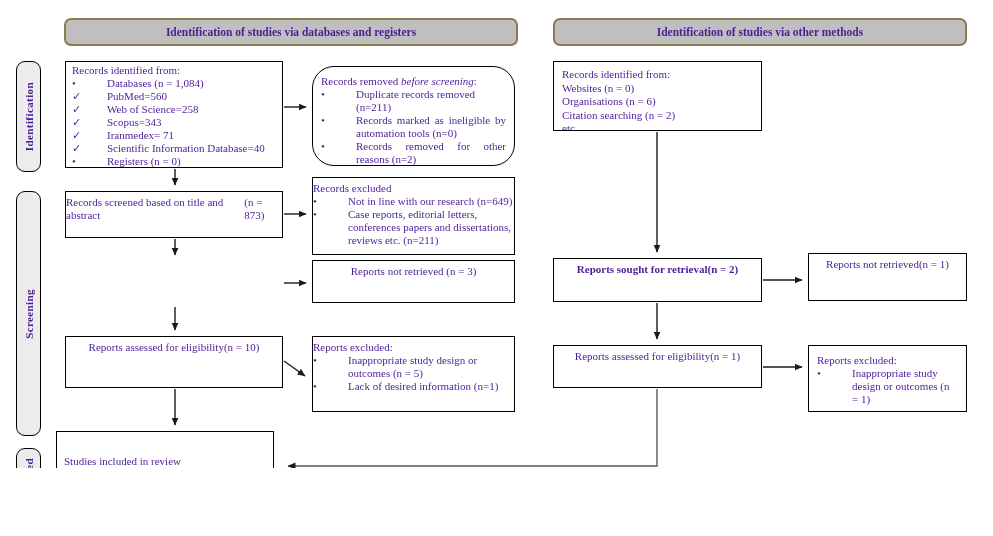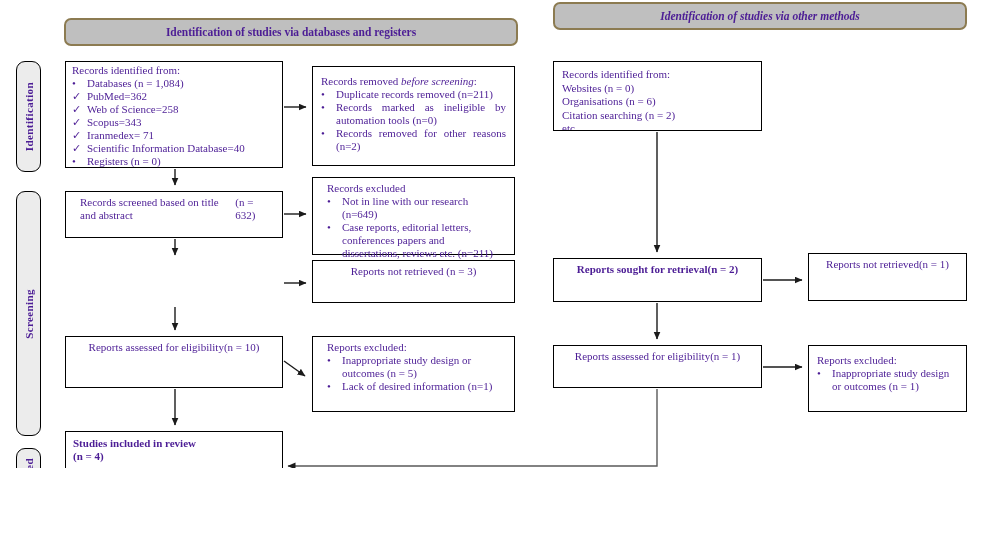--- a/index.html
+++ b/index.html
@@ -17,42 +17,42 @@
     position:absolute; box-sizing:border-box;
     background:var(--sidebar-fill); border:1.5px solid #000; border-radius:9px;
     display:flex; align-items:center; justify-content:center;
   }
   .side span {
     writing-mode:vertical-rl; transform:rotate(180deg);
     font-weight:bold; font-size:11px; letter-spacing:0.4px; white-space:nowrap;
   }
   .box {
     position:absolute; box-sizing:border-box; background:#fff;
-    border:1.5px solid #000; font-size:11px; line-height:13px; padding:4px 14px;
+    border:1.5px solid #000; font-size:11px; line-height:13px; padding:4px 0;
   }
   .box.vcenter { display:flex; flex-direction:row; justify-content:center; }
   .clip { overflow:hidden; }
   .li { display:flex; }
   .li .mk { flex:0 0 15px; width:15px; }
-  .li .tx { flex:1; }
+  .li .tx { flex:1;margin-left:20px; }
   .li.just .tx { text-align:justify; }
   .gap-above { margin-top:5px;margin-left:44px; }
   svg.arrows { position:absolute; left:0; top:0; pointer-events:none; }
   svg.arrows line, svg.arrows path.ln { stroke:var(--arrow-color); stroke-width:1.4; fill:none; }
   svg.arrows path.elbow { stroke:var(--elbow-color); }
 </style>
 </head>
 <body>
 
 <div class="canvas">
 
   <div class="hdr" style="left:64px; top:18px; width:454px; height:28px;">
     <span>Identification of studies via databases and registers</span>
   </div>
-  <div class="hdr" style="left:553px; top:2px; width:414px; height:28px;font-style:italic;">
+  <div class="hdr" style="left:553px; top:18px; width:414px; height:28px;">
     <span>Identification of studies via other methods</span>
   </div>
 
   <div class="side" style="left:16px; top:61px; width:25px; height:111px;">
     <span>Identification</span>
   </div>
   <div class="side" style="left:16px; top:191px; width:25px; height:245px;">
     <span>Screening</span>
   </div>
   <div class="side" style="left:16px; top:448px; width:25px; height:64px;">
@@ -60,21 +60,21 @@
   </div>
 
   <div class="box" style="left:65px; top:61px; width:218px; height:107px; padding:2px 6px;">
     <div>Records identified from:</div>
     <div class="li">
       <span class="mk">•</span>
       <span class="tx">Databases (n = 1,084)</span>
     </div>
     <div class="li">
       <span class="mk">✓</span>
-      <span class="tx">PubMed=362</span>
+      <span class="tx">PubMed=560</span>
     </div>
     <div class="li">
       <span class="mk">✓</span>
       <span class="tx">Web of Science=258</span>
     </div>
     <div class="li">
       <span class="mk">✓</span>
       <span class="tx">Scopus=343</span>
     </div>
     <div class="li">
@@ -84,41 +84,41 @@
     <div class="li">
       <span class="mk">✓</span>
       <span class="tx">Scientific Information Database=40</span>
     </div>
     <div class="li">
       <span class="mk">•</span>
       <span class="tx">Registers (n = 0)</span>
     </div>
   </div>
 
-  <div class="box" style="left:312px; top:66px; width:203px; height:100px; padding:8px 8px;">
+  <div class="box" style="left:312px; top:66px; width:203px; height:100px; padding:8px 8px;border-radius:22px;">
     <div>
       <span>Records removed </span><i>before screening</i><span>:</span>
     </div>
     <div class="li">
       <span class="mk">•</span>
       <span class="tx">Duplicate records removed (n=211)</span>
     </div>
     <div class="li just">
       <span class="mk">•</span>
       <span class="tx">Records marked as ineligible by automation tools (n=0)</span>
     </div>
     <div class="li just">
       <span class="mk">•</span>
       <span class="tx">Records removed for other reasons (n=2)</span>
     </div>
   </div>
 
   <div class="box vcenter" style="left:65px; top:191px; width:218px; height:47px;">
     <div>Records screened based on title and abstract</div>
-    <div>(n = 632)</div>
+    <div>(n = 873)</div>
   </div>
 
   <div class="box" style="left:312px; top:177px; width:203px; height:78px;">
     <div>Records excluded</div>
     <div class="li">
       <span class="mk">•</span>
       <span class="tx">Not in line with our research (n=649)</span>
     </div>
     <div class="li">
       <span class="mk">•</span>
@@ -141,21 +141,21 @@
     <div class="li">
       <span class="mk">•</span>
       <span class="tx">Inappropriate study design or outcomes (n = 5)</span>
     </div>
     <div class="li">
       <span class="mk">•</span>
       <span class="tx">Lack of desired information (n=1)</span>
     </div>
   </div>
 
-  <div class="box" style="left:65px; top:431px; width:218px; height:61px; padding:5px 7px;font-weight:bold;">
+  <div class="box" style="left:56px; top:431px; width:218px; height:61px; padding:23px 7px;">
     <div>Studies included in review</div>
     <div>(n = 4)</div>
     <div class="gap-above">Reports of included studies</div>
     <div>(n = 4)</div>
   </div>
 
   <div class="box clip" style="left:553px; top:61px; width:209px; height:70px; padding:6px 8px; line-height:13.5px;">
     <div>Records identified from:</div>
     <div>Websites (n = 0)</div>
     <div>Organisations (n = 6)</div>

